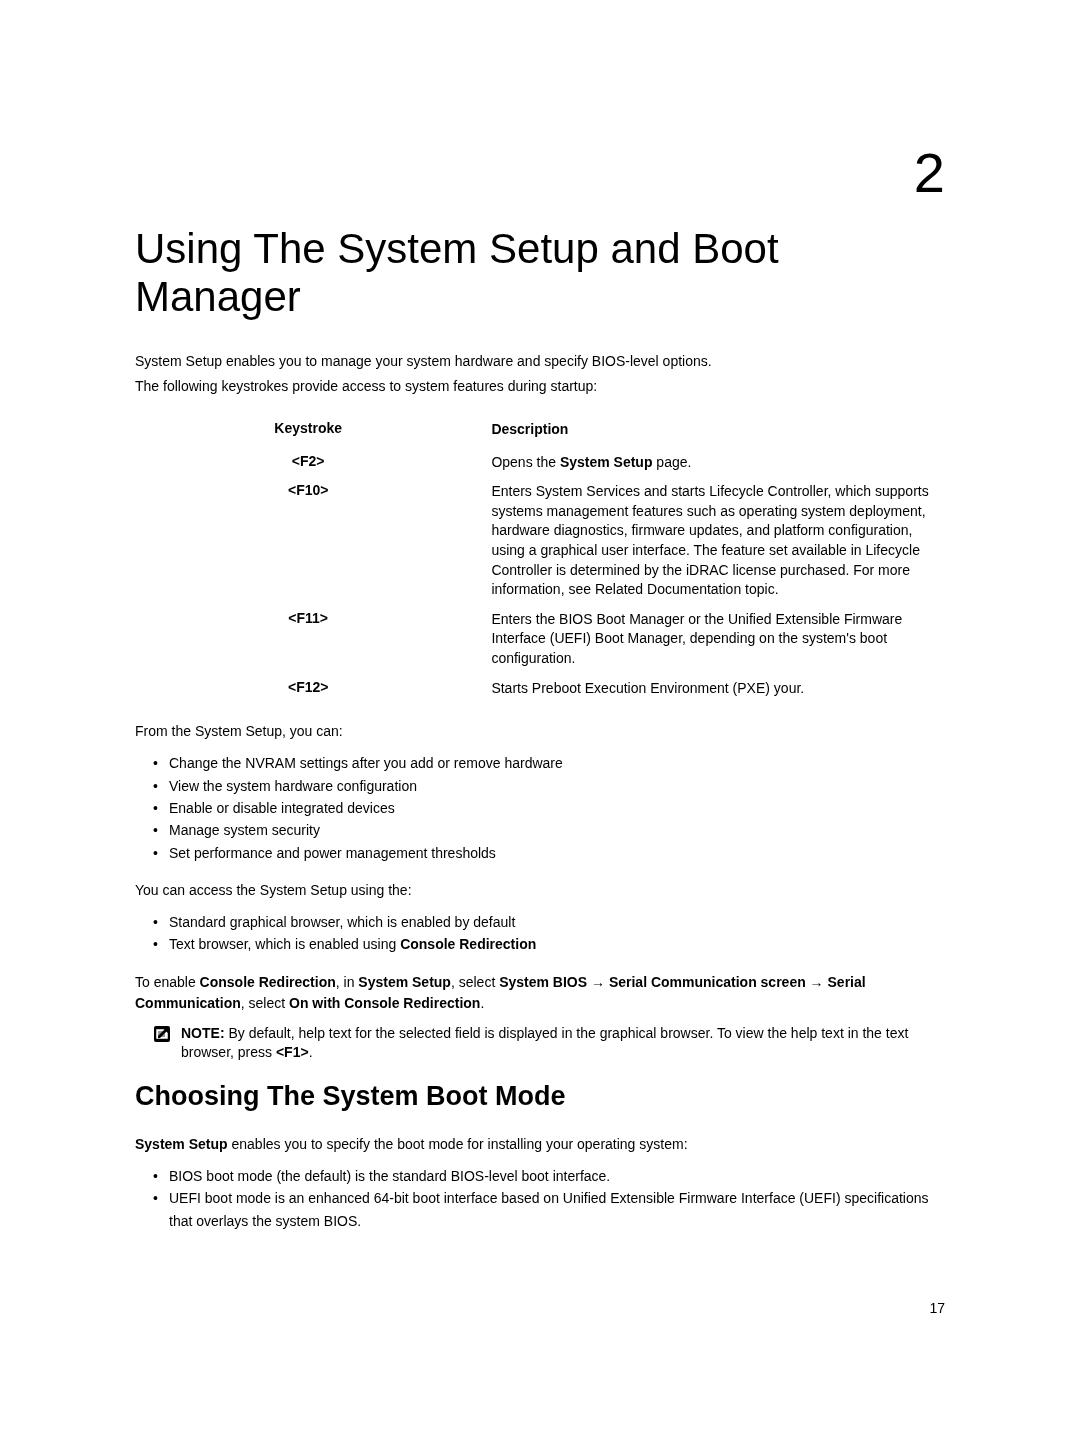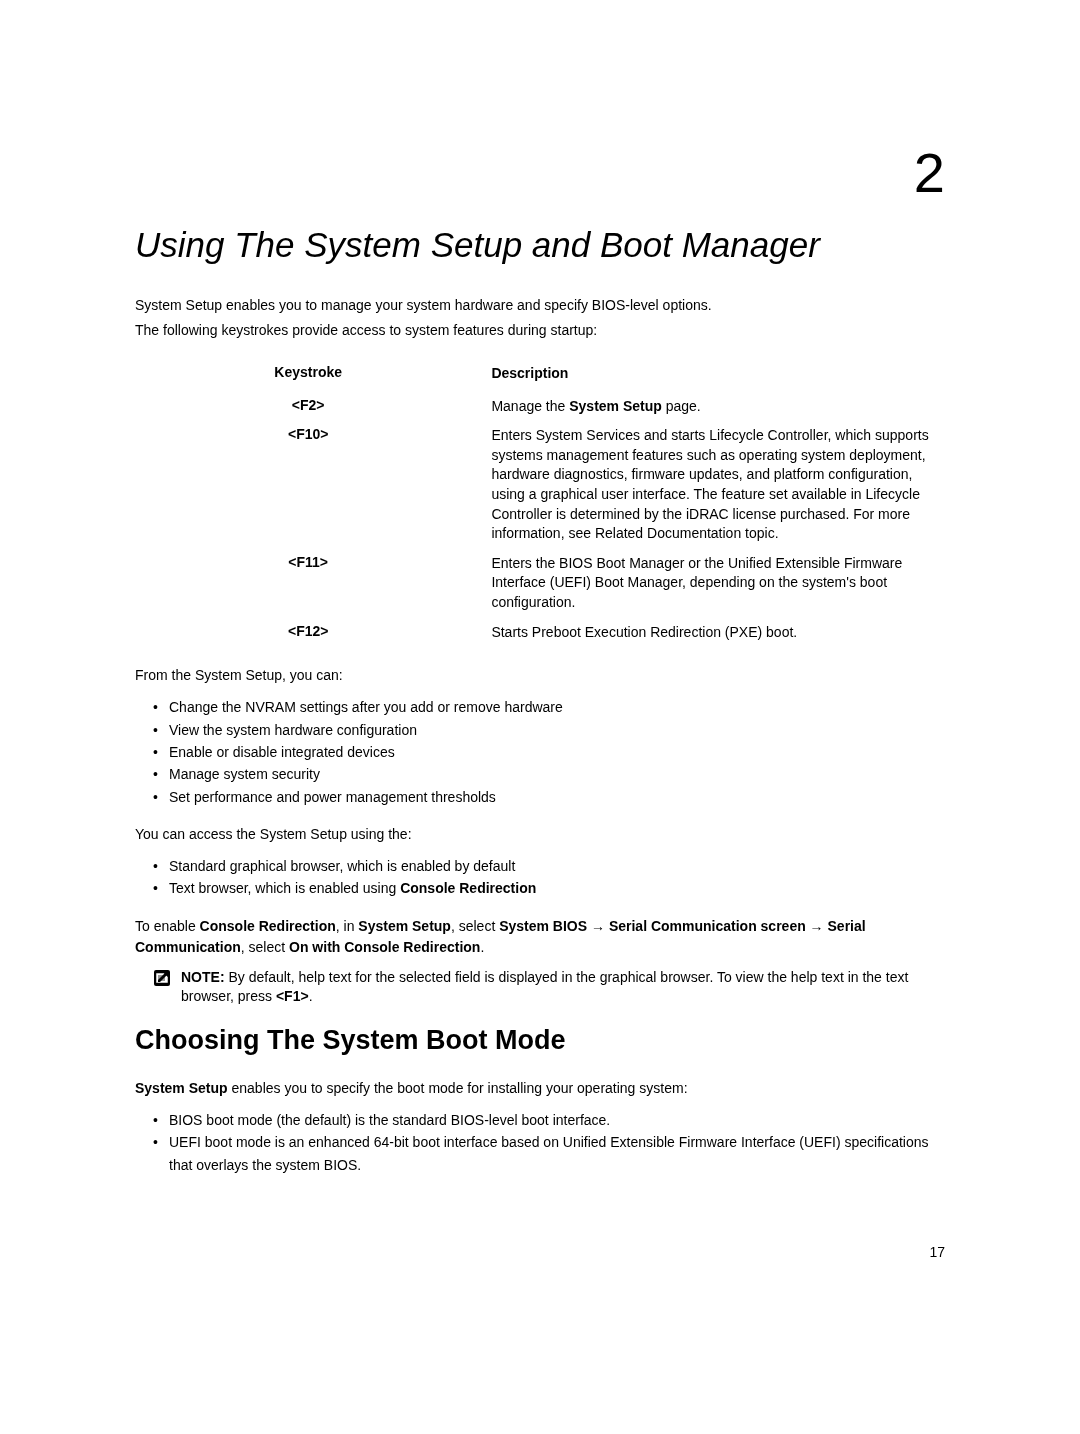--- a/index.html
+++ b/index.html
@@ -16,25 +16,24 @@
       padding: 140px 135px 60px 135px;
     }
     .chapter-number {
       font-size: 56px;
       font-weight: normal;
       text-align: right;
       margin-bottom: 20px;
       font-family: Arial, sans-serif;
     }
     .chapter-title {
-      font-size: 35px;
+      font-size: 42px;
       font-weight: normal;
       margin-bottom: 30px;
       font-family: Arial, sans-serif;
-      font-style: italic;
     }
     .intro-text {
       font-size: 14px;
       line-height: 1.5;
       margin-bottom: 4px;
     }
     .intro-text2 {
       font-size: 14px;
       line-height: 1.5;
       margin-bottom: 18px;
@@ -136,33 +135,33 @@
 <p class="intro-text">System Setup enables you to manage your system hardware and specify BIOS-level options.</p>
 <p class="intro-text2">The following keystrokes provide access to system features during startup:</p>
 
 <div class="table">
   <div class="table-header">
     <div class="table-cell-left">Keystroke</div>
     <div class="table-cell-right">Description</div>
   </div>
   <div class="table-row">
     <div class="table-cell-left bold">&lt;F2&gt;</div>
-    <div class="table-cell-right"><span>Manage the </span><span class="bold">System Setup</span><span> page.</span></div>
+    <div class="table-cell-right"><span>Opens the </span><span class="bold">System Setup</span><span> page.</span></div>
   </div>
   <div class="table-row">
     <div class="table-cell-left bold">&lt;F10&gt;</div>
     <div class="table-cell-right">Enters System Services and starts Lifecycle Controller, which supports systems management features such as operating system deployment, hardware diagnostics, firmware updates, and platform configuration, using a graphical user interface. The feature set available in Lifecycle Controller is determined by the iDRAC license purchased. For more information, see Related Documentation topic.</div>
   </div>
   <div class="table-row">
     <div class="table-cell-left bold">&lt;F11&gt;</div>
     <div class="table-cell-right">Enters the BIOS Boot Manager or the Unified Extensible Firmware Interface (UEFI) Boot Manager, depending on the system's boot configuration.</div>
   </div>
   <div class="table-row">
     <div class="table-cell-left bold">&lt;F12&gt;</div>
-    <div class="table-cell-right">Starts Preboot Execution Redirection (PXE) boot.</div>
+    <div class="table-cell-right">Starts Preboot Execution Environment (PXE) your.</div>
   </div>
 </div>
 
 <p class="body-text">From the System Setup, you can:</p>
 
 <ul class="bullet-list">
   <li>Change the NVRAM settings after you add or remove hardware</li>
   <li>View the system hardware configuration</li>
   <li>Enable or disable integrated devices</li>
   <li>Manage system security</li>

